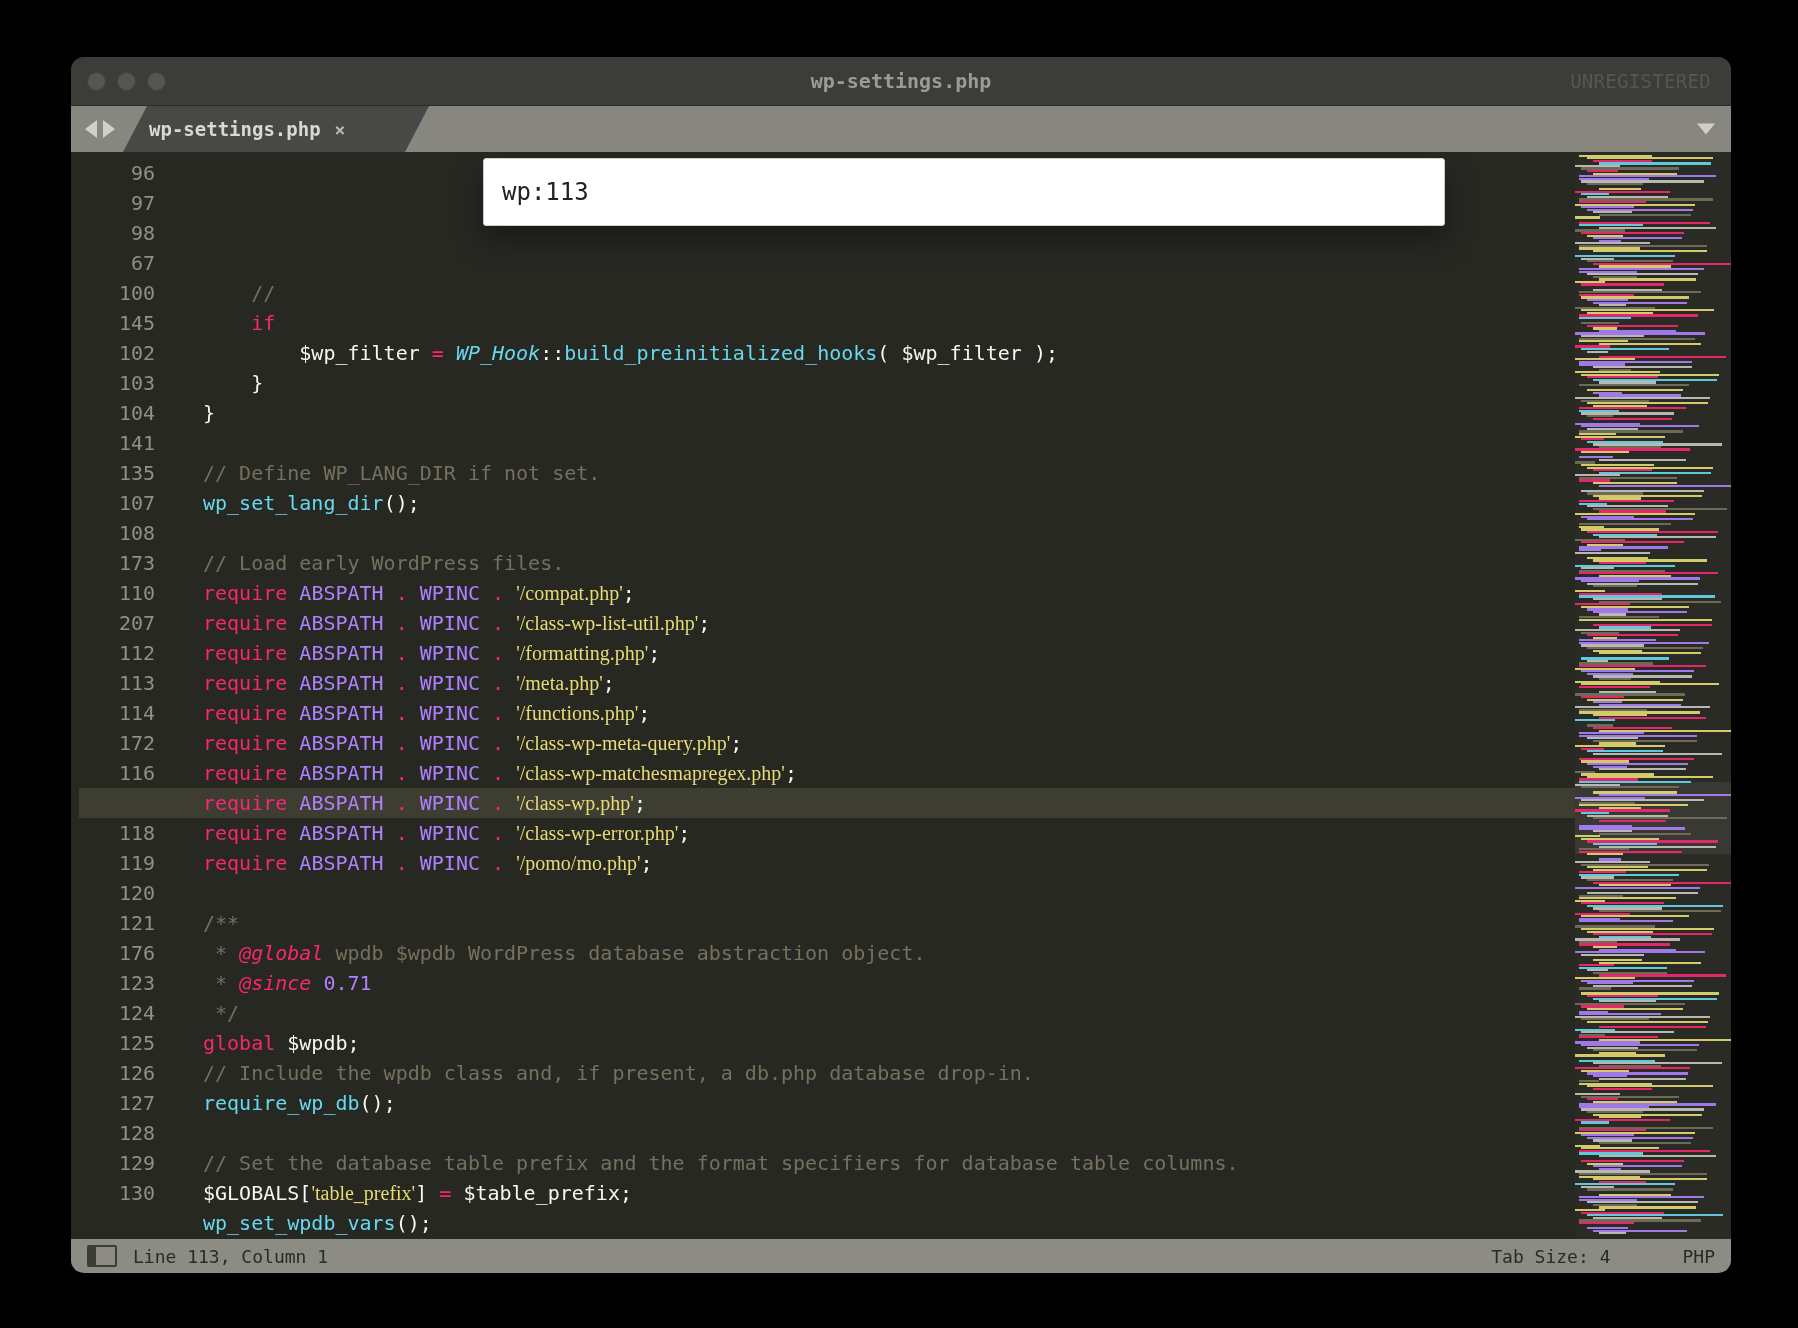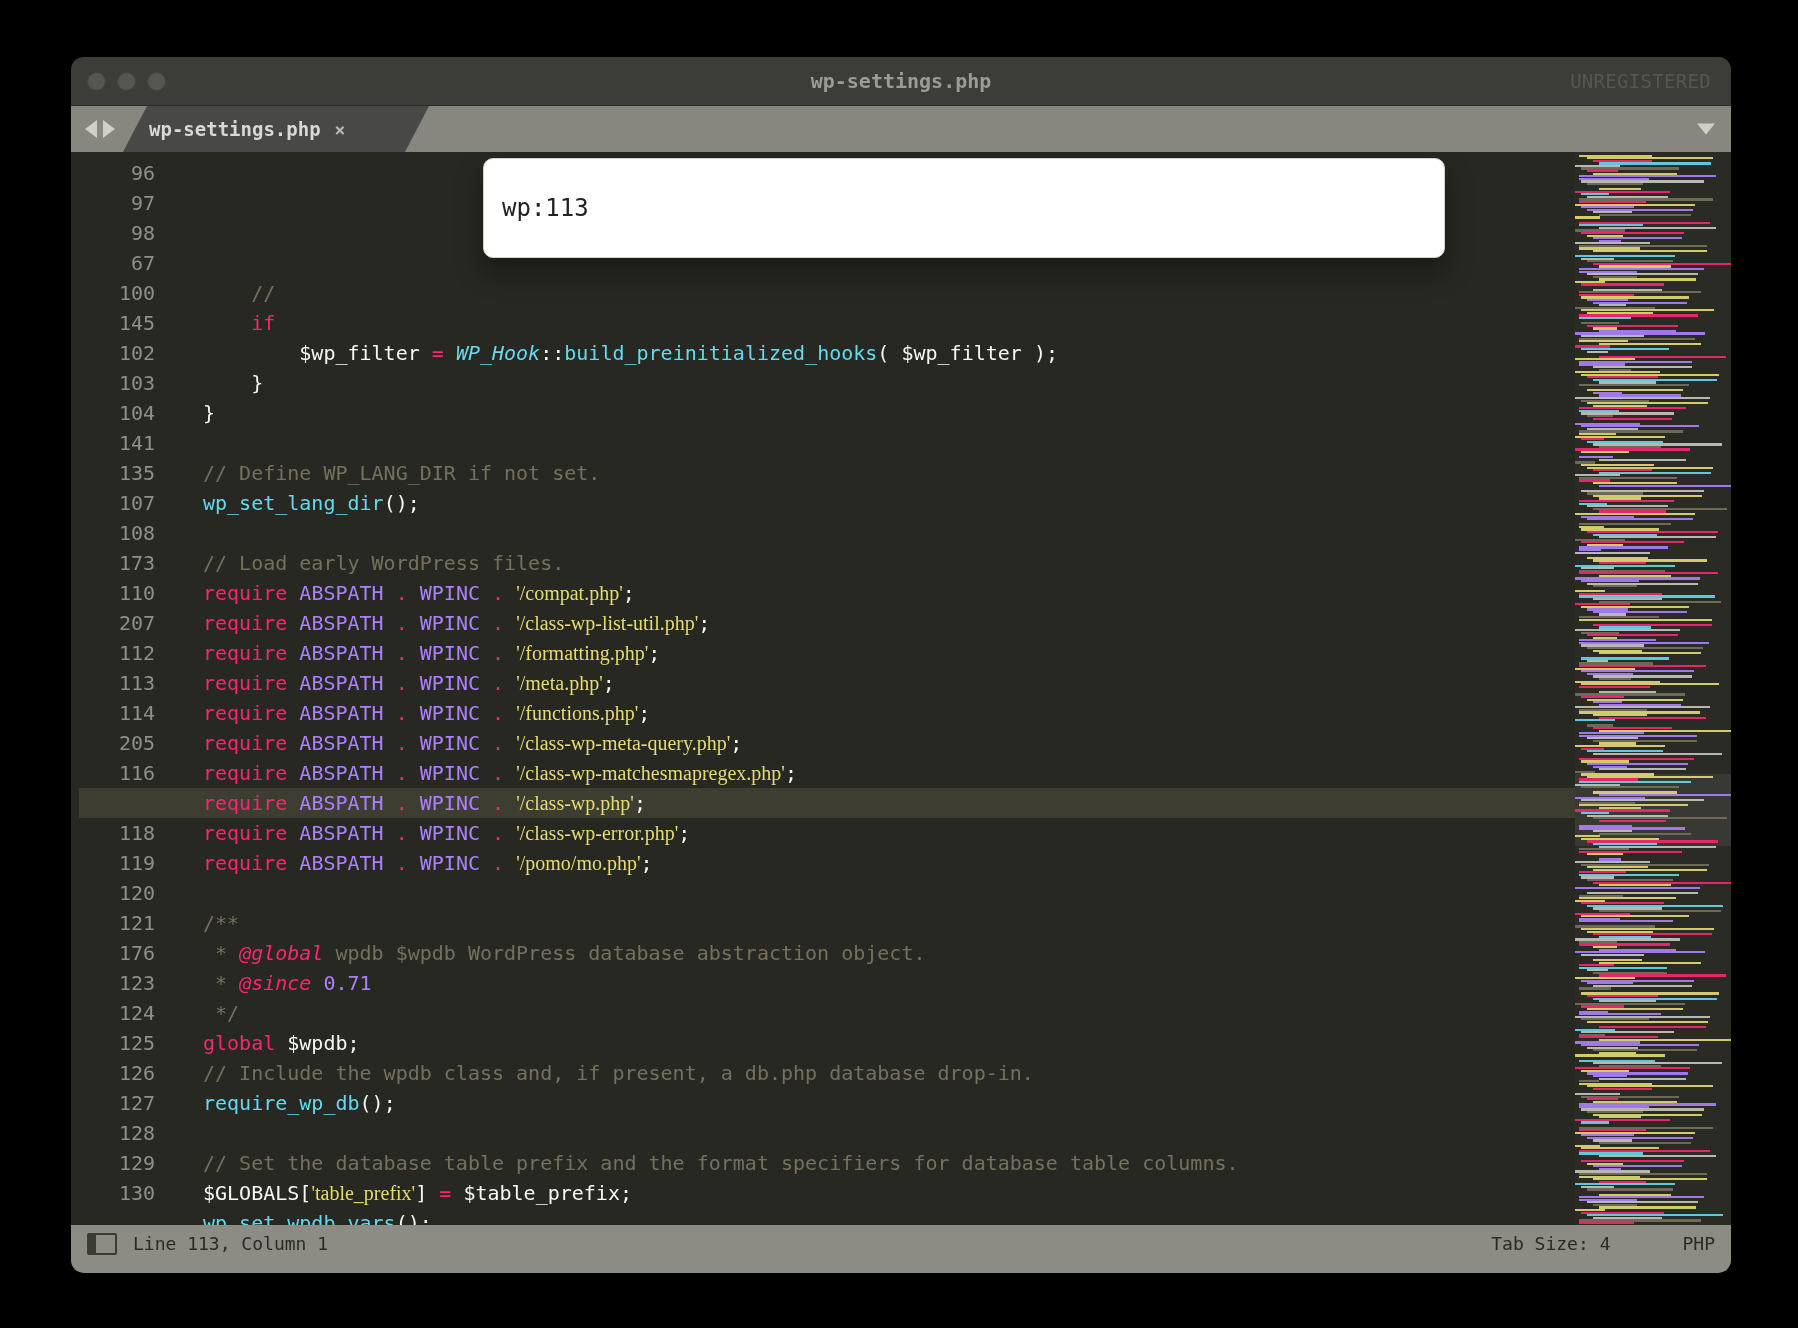--- a/index.html
+++ b/index.html
@@ -180,23 +180,23 @@
   .tok-docnum{ color: var(--num); }
 
   
   .goto {
     position: absolute;
     left: 290px; right: 130px; top: 6px;
     height: 66px;
     background: #fff;
     border: 1px solid #d0d0d0;
     box-shadow: 0 14px 28px rgba(0,0,0,.35);
-    border-radius: 10px;
+    border-radius: 3px;
     display: flex; align-items: center;
-    padding: 16px 18px;
+    padding: 0 18px;
     z-index: 5;
     color: #222;
     font-size: 24px;
   }
 
   
   .minimap {
     width: 156px;
     background: #2a2b25;
     position: relative;
@@ -213,23 +213,23 @@
   .mm-st { background: #e6db74; }
   .mm-cn { background: #ae81ff; }
   .mm-fn { background: #66d9ef; }
   .mm-tx { background: #c8c8c2; }
 
   
   .statusbar {
     height: 32px;
     background: var(--statusbar);
     color: #2a2a27;
-    display: flex; 
+    display: flex; align-items: center;
     font-size: 18px;
-    padding: 8px 16px;
+    padding: 1px 16px;
     gap: 16px;
   }
   .statusbar .panelicon {
     width: 26px; height: 18px;
     border: 2px solid #3c3c37; border-radius: 2px;
     position: relative;
   }
   .statusbar .panelicon::before{
     content:""; position:absolute; left:0; top:0; bottom:0; width:7px;
     background:#3c3c37;
@@ -278,21 +278,21 @@
           <div>141</div>
           <div>135</div>
           <div>107</div>
           <div>108</div>
           <div>173</div>
           <div>110</div>
           <div>207</div>
           <div>112</div>
           <div>113</div>
           <div>114</div>
-          <div>205</div>
+          <div>172</div>
           <div>116</div>
           <div>117</div>
           <div>118</div>
           <div>119</div>
           <div>120</div>
           <div>121</div>
           <div>176</div>
           <div>123</div>
           <div>124</div>
           <div>125</div>

